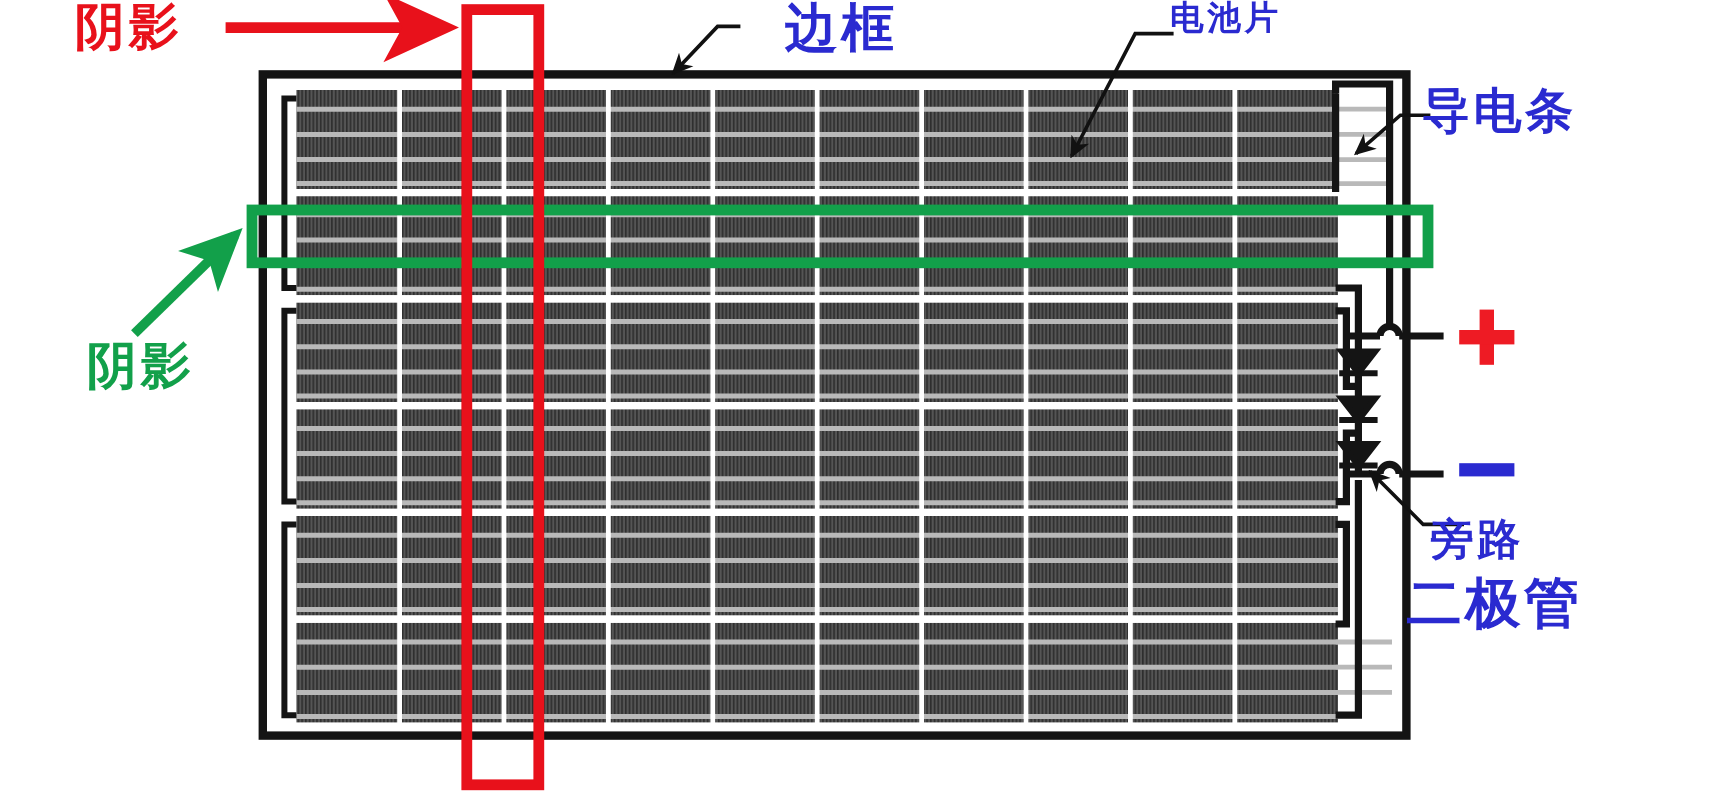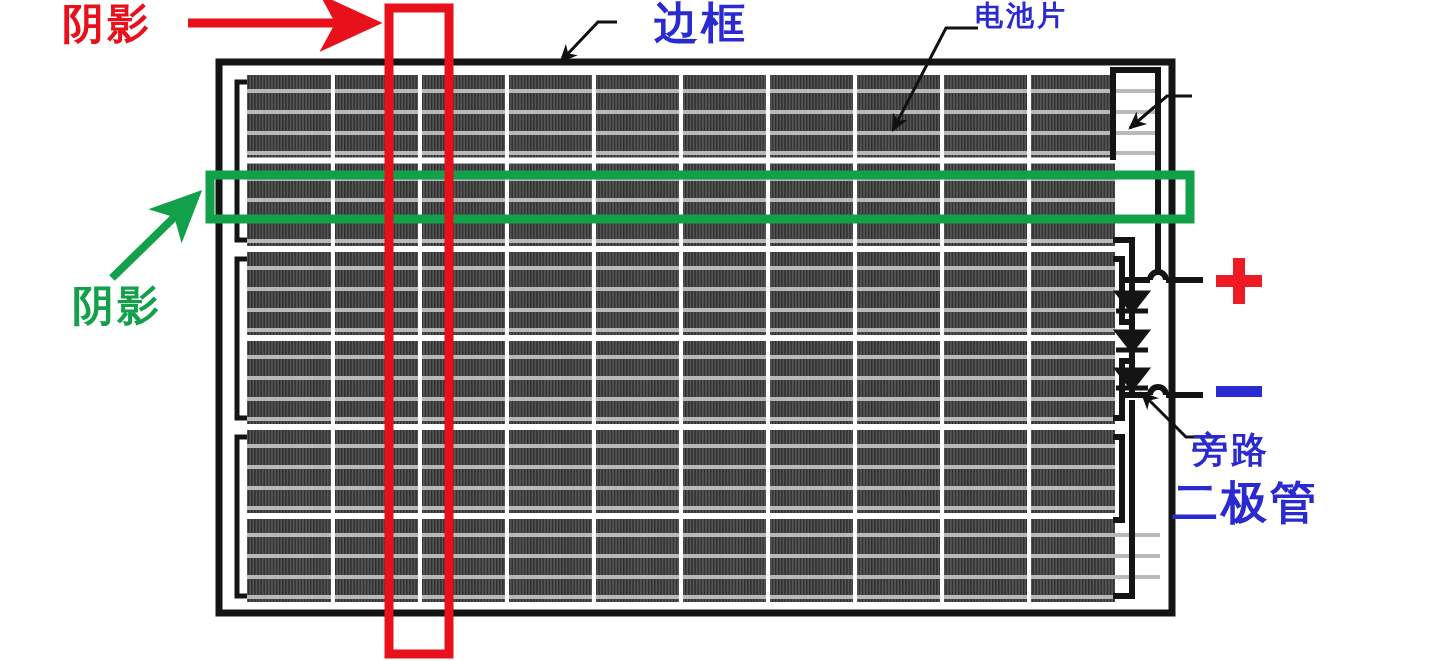--- a/index.html
+++ b/index.html
@@ -324,20 +324,21 @@
   </svg>
 
   <div class="lbl lbl-red" id="label-shadow-red">阴影</div>
 
   <div class="lbl lbl-green" id="label-shadow-green">阴影</div>
 
   <div class="lbl lbl-blue" id="label-frame">边框</div>
 
   <div class="lbl lbl-blue" id="label-cell">电池片</div>
 
+  <div class="lbl lbl-blue" id="label-busbar">导电条</div>
 
   <div class="lbl lbl-blue" id="label-diode-1">旁路</div>
 
   <div class="lbl lbl-blue" id="label-diode-2">二极管</div>
 
   <div id="sym-plus"></div>
   <div id="sym-minus"></div>
 
 </div>
 

